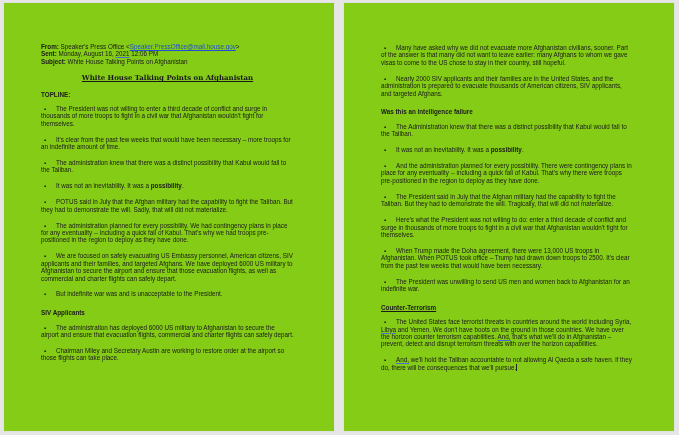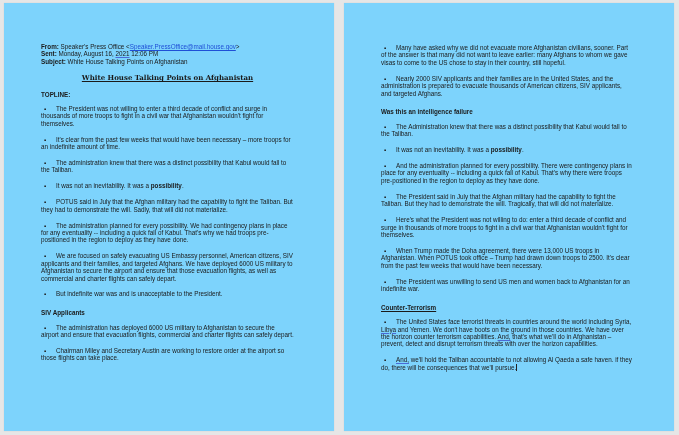--- a/index.html
+++ b/index.html
@@ -8,21 +8,21 @@
     background: #e6e6e6;
     position: relative;
     font-family: "Liberation Sans", sans-serif;
     color: #1a1a1a;
   }
   .page {
     position: absolute;
     top: 3px;
     width: 330px;
     height: 428px;
-    background: #7dd3fc;
+    background: #84cc16;
     box-shadow: 0 0 1px #c8c8c8;
     overflow: hidden;
   }
   #page1 { left: 4px; }
   #page2 { left: 344px; }
   .content {
     position: absolute;
     left: 37px;
     width: 253px;
     font-size: 6.3px;

